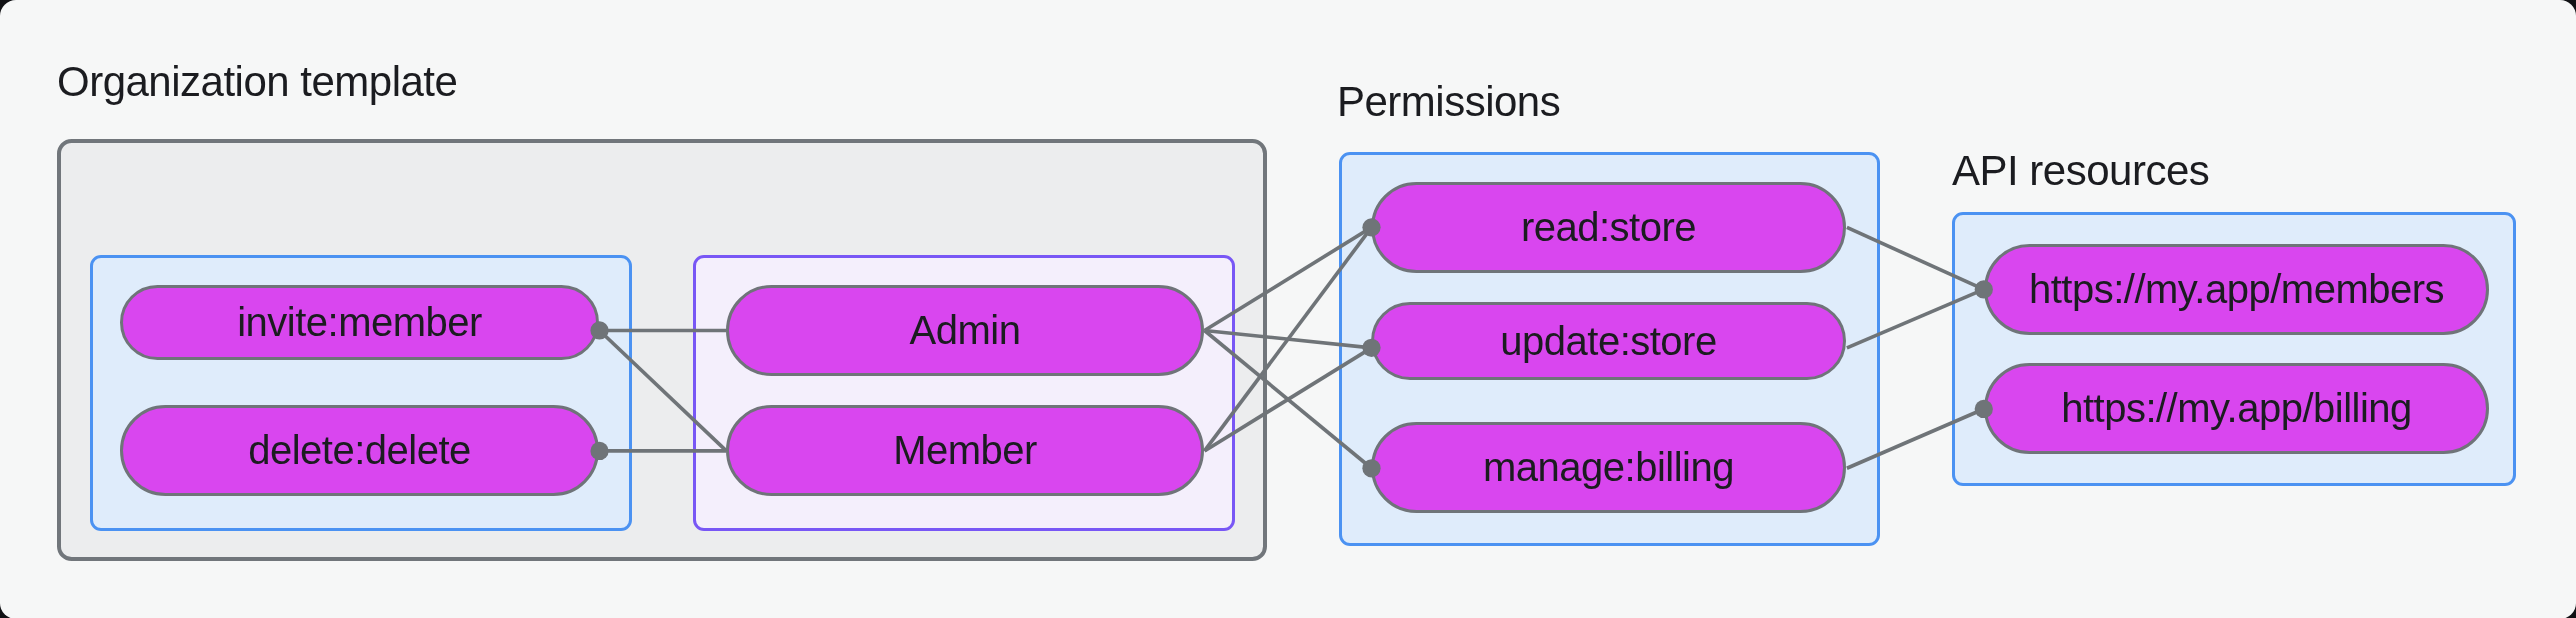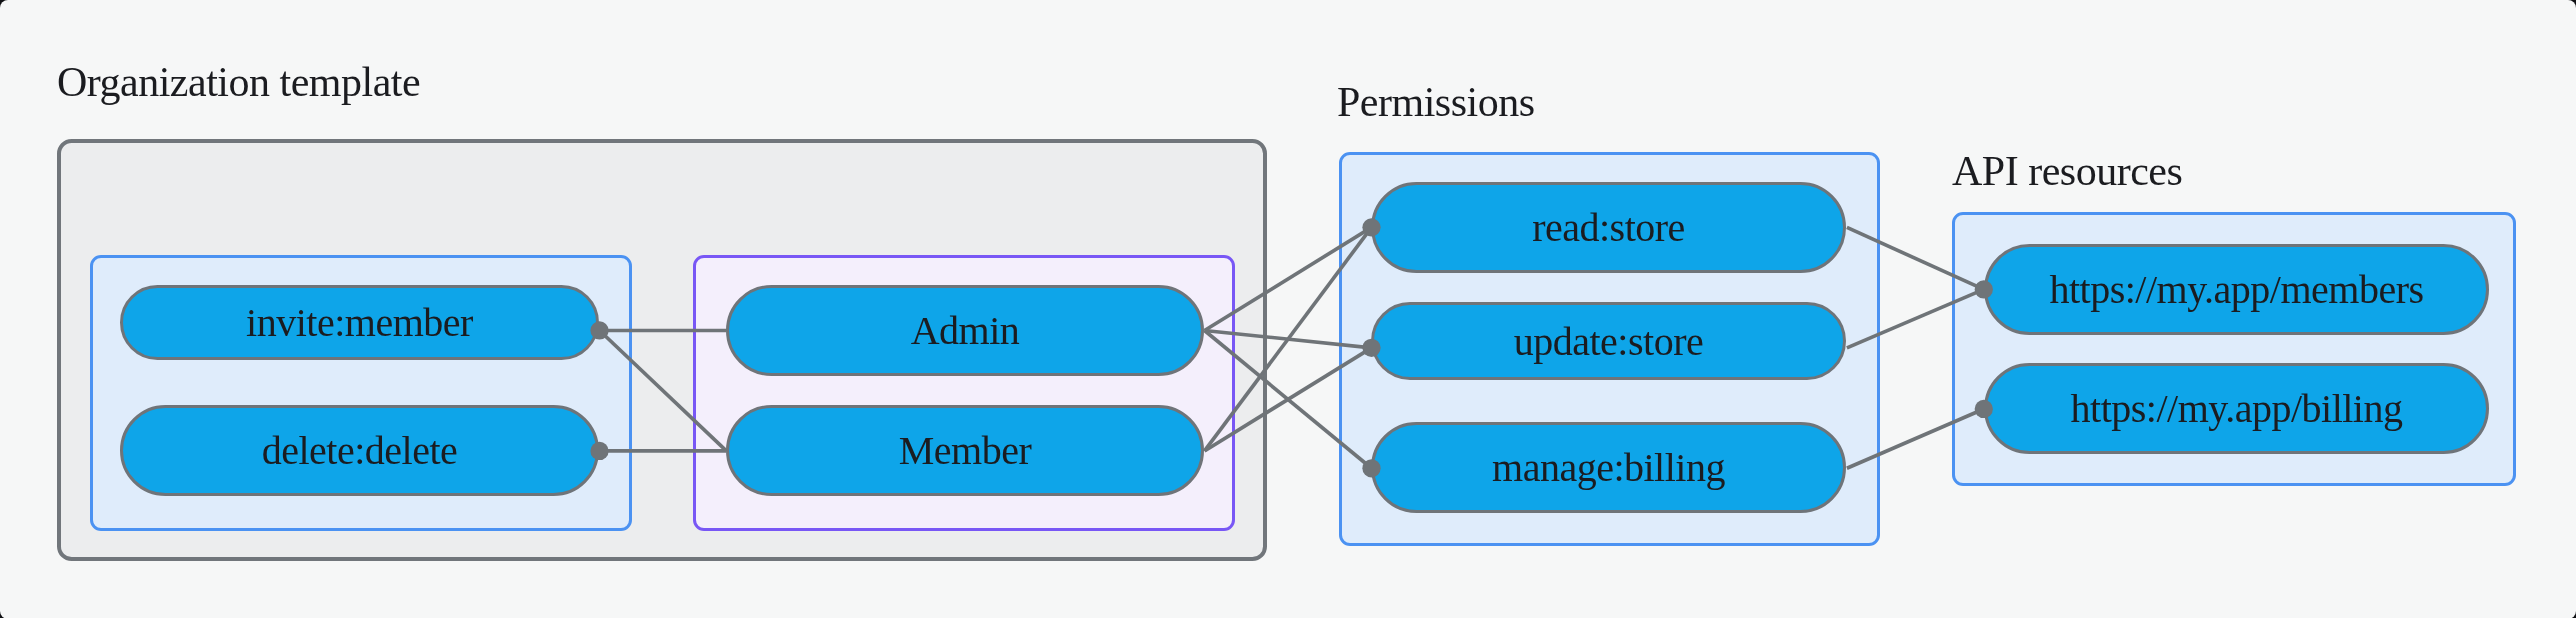--- a/index.html
+++ b/index.html
@@ -1,24 +1,24 @@
 <!DOCTYPE html>
 <html style="font-size:14.6px"><head>
 <meta charset="utf-8">
 <style>
   html,body{margin:0;padding:0;background:#101114;}
   body{width:2576px;height:619px;position:relative;font-family:"Liberation Sans","DejaVu Sans",sans-serif;}
-  .card{position:absolute;inset:0;background:#F6F7F7;border-radius:8px;overflow:hidden;font-family:Liberation Serif, serif;}
+  .card{position:absolute;inset:0;background:#F6F7F7;border-radius:16px;overflow:hidden;}
   .abs{position:absolute;box-sizing:border-box;}
   .section-label{color:#1B1C20;font-size:42px;font-weight:500;letter-spacing:-0.5px;white-space:nowrap;}
   .group-box{border-radius:11px;}
   .box-gray{background:#ECEDEE;border:4.6px solid #71767B;border-radius:14.6px;}
   .box-blue{background:#DFECFB;border:3.7px solid #4B92F2;}
   .box-purple{background:#F4EFFC;border:3.7px solid #7857F5;}
-  .pill{background:#0ea5e9;border:3.7px solid #6F7479;border-radius:55px;
+  .pill{background:#d946ef;border:3.7px solid #6F7479;border-radius:55px;
         display:flex;align-items:center;justify-content:center;
         color:#1B1C20;font-size:40px;letter-spacing:-0.5px;white-space:nowrap;}
   svg.wires{position:absolute;inset:0;pointer-events:none;}
 </style>
 </head>
 <body>
 
 <div class="card">
 
   <div class="abs section-label" style="left:57px;top:58px;">Organization template</div>

